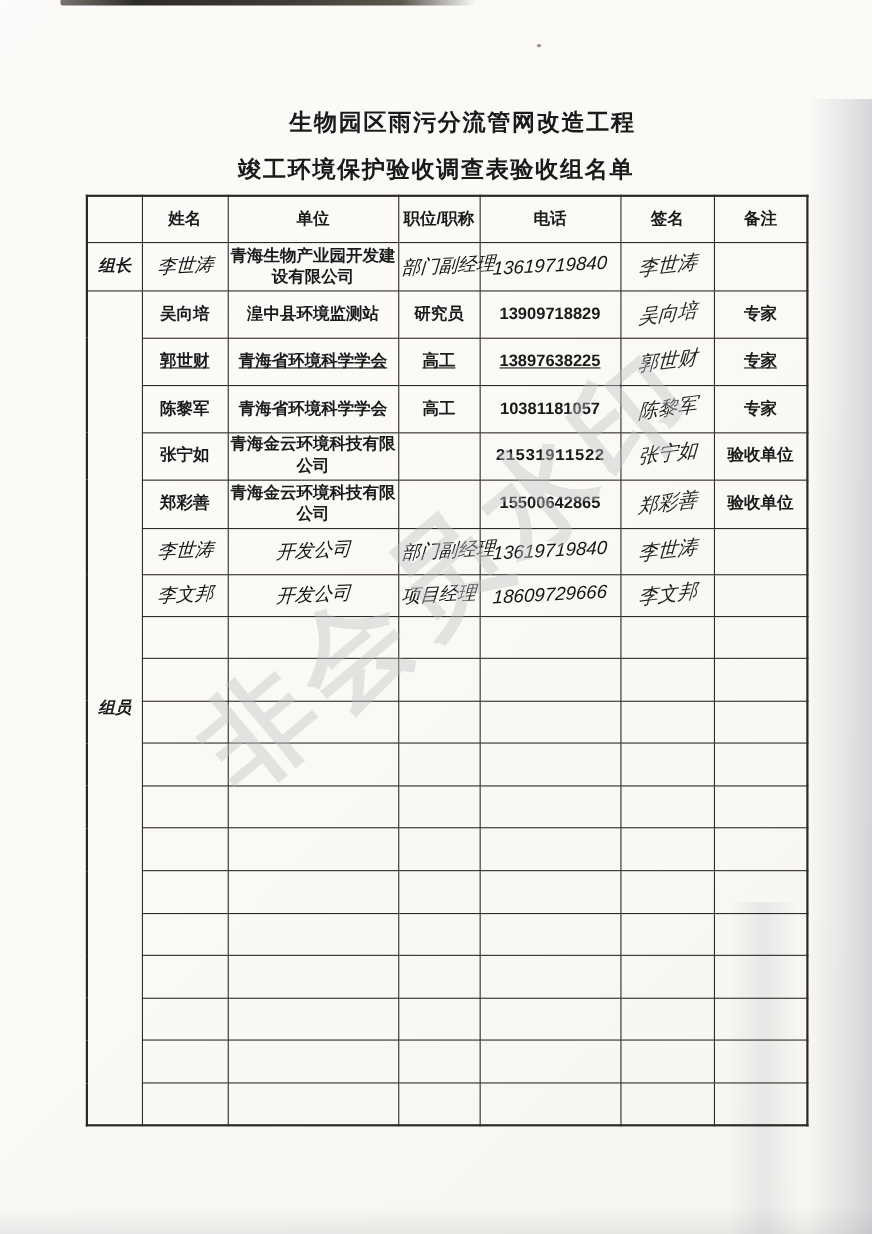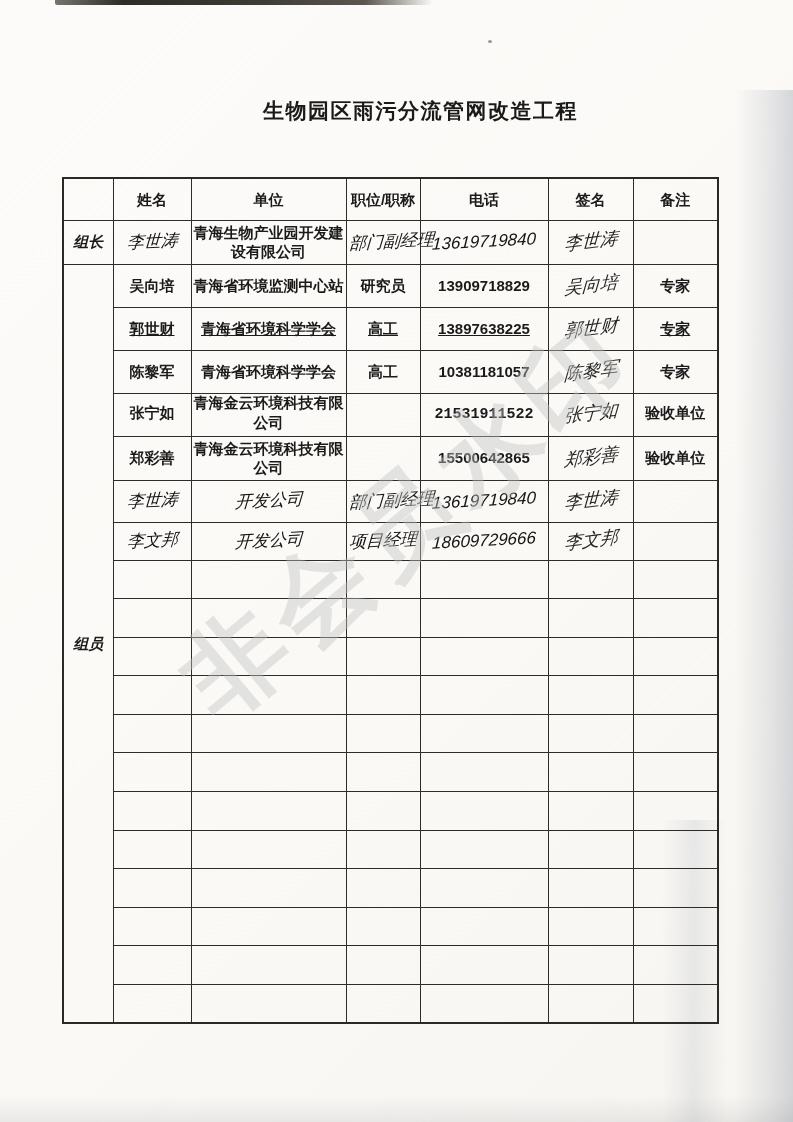--- a/index.html
+++ b/index.html
@@ -25,21 +25,21 @@
     font-size:102px;font-weight:700;letter-spacing:8px;white-space:nowrap;
     color:#c3c3c5;opacity:.42;pointer-events:none;z-index:3;
   }
   
   .title1,.title2{position:absolute;left:0;width:100%;text-align:center;
     font-weight:700;font-size:21px;letter-spacing:1.5px;}
   .title1{top:97px;padding-left:24px;}
   .title2{top:140px;}
   
   .doc-table{
-    position:absolute;left:62px;top:177px;width:655px;
+    position:absolute;left:78px;top:177px;width:655px;
     border-collapse:collapse;table-layout:fixed;z-index:2;
     border:2px solid #2b2926;
   }
   .doc-table th,.doc-table td{
     border:1px solid #2e2c29;padding:0 2px;text-align:center;vertical-align:middle;
     font-size:15px;font-weight:600;line-height:1.28;word-break:break-all;
   }
   .doc-table thead tr{height:42px;}
   .hand{display:inline-block;font-style:italic;font-weight:500;font-size:17px;
     transform:rotate(-3deg) skewX(-6deg);color:#141414;white-space:nowrap;}
@@ -54,20 +54,21 @@
 
   <div class="scan-top-smudge"></div>
   <div class="scan-dot"></div>
   <div class="scan-shadow-right"></div>
   <div class="scan-band-mid"></div>
   <div class="scan-shadow-bottom"></div>
 
   <div class="watermark">非会员水印</div>
 
   <div class="title1">生物园区雨污分流管网改造工程</div>
+  <div class="title2">竣工环境保护验收调查表验收组名单</div>
 
   <table class="doc-table">
     <colgroup>
       <col style="width:50px">
         <col style="width:78px">
         <col style="width:155px">
       <col style="width:74px">
         <col style="width:128px">
         <col style="width:85px">
         <col style="width:85px">
@@ -89,21 +90,21 @@
           <td><span class="hand">李世涛</span></td>
           <td><span>青海生物产业园开发建设有限公司</span></td>
           <td><span class="hand">部门副经理</span></td>
           <td><span class="hand">13619719840</span></td>
           <td><span class="sig">李世涛</span></td>
           <td><span></span></td>
         </tr>
         <tr style="height: 43px;">
           <td class="role-cell" rowspan="19">组员</td>
           <td><span>吴向培</span></td>
-          <td><span>青海省环境监测中心站</span></td>
+          <td><span>湟中县环境监测站</span></td>
           <td><span>研究员</span></td>
           <td><span>13909718829</span></td>
           <td><span class="sig">吴向培</span></td>
           <td><span>专家</span></td>
         </tr>
         <tr style="height: 43px; text-decoration: underline;">
           <td><span>郭世财</span></td>
           <td><span>青海省环境科学学会</span></td>
           <td><span>高工</span></td>
           <td><span>13897638225</span></td>

